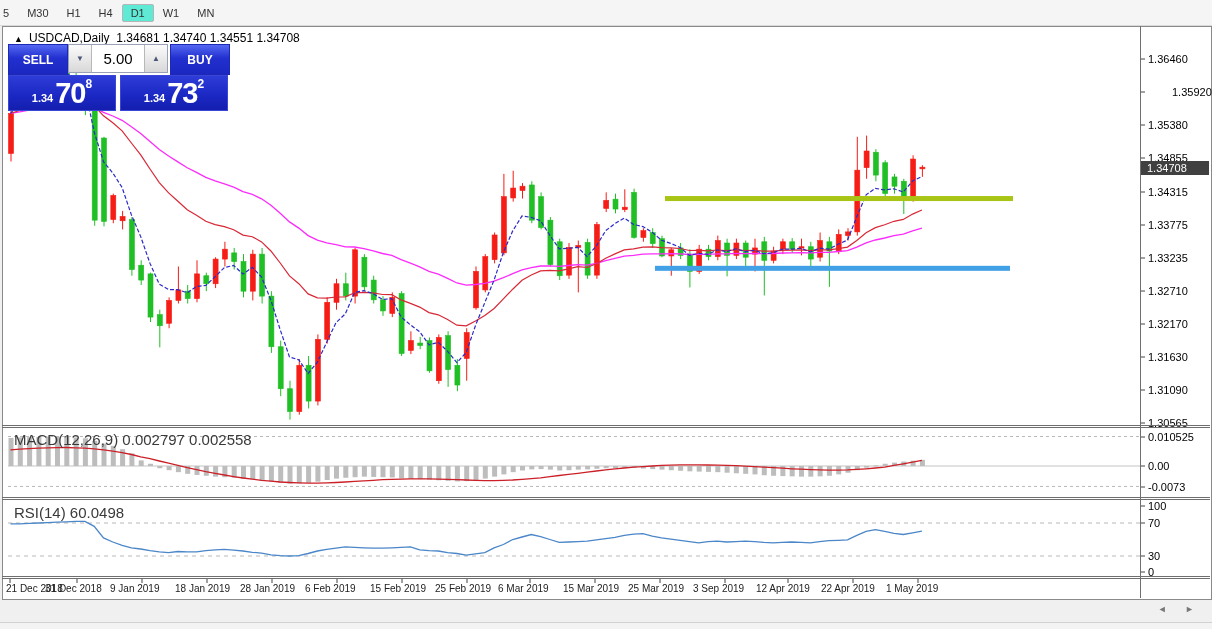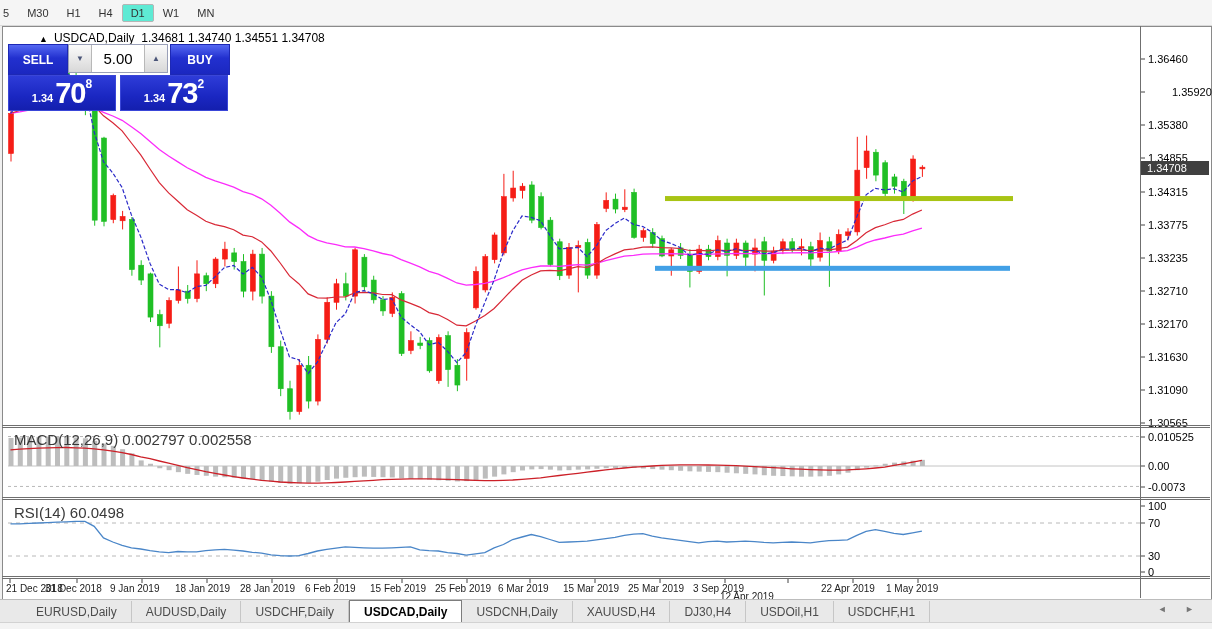--- a/index.html
+++ b/index.html
@@ -7,21 +7,21 @@
   
   #toolbar{position:absolute;left:0;top:0;width:1212px;height:25px;background:#f5f5f5;border-bottom:1px solid #d9d9d9;display:flex;align-items:center;}
   .tf-item{font-size:11px;color:#333;padding:3px 9px;margin-top:1px;cursor:default;}
   .tf-item.active{background:#5eead4;border:1px solid #b5b5b5;border-radius:2px;padding:2px 8px;}
   
   #chart-frame{position:absolute;left:2px;top:26px;width:1208px;height:572px;background:#ffffff;border:1px solid #8a8a8a;}
   #plot-svg{position:absolute;left:0;top:0;pointer-events:none;}
   .sep{position:absolute;left:2px;width:1208px;height:1px;background:#6f6f6f;}
   #right-border{position:absolute;left:1140px;top:26px;width:1px;height:572px;background:#6f6f6f;}
   
-  #chart-title{position:absolute;left:14px;top:31px;font-size:12px;color:#000;white-space:pre;margin-left:25px;}
+  #chart-title{position:absolute;left:14px;top:31px;font-size:12px;color:#000;white-space:pre;}
   #chart-title .tri{font-size:9px;margin-right:6px;}
   #chart-title b{font-weight:normal;}
   
   #trade{position:absolute;left:8px;top:44px;width:220px;height:67px;}
   .btn-blue{background:linear-gradient(#5468f2,#2230cf 45%,#1b27c0);color:#fff;border:1px solid #1d28b5;font-size:12px;font-weight:bold;display:flex;align-items:center;justify-content:center;}
   #sell-btn{position:absolute;left:0;top:0;width:58px;height:29px;}
   #buy-btn{position:absolute;left:162px;top:0;width:58px;height:29px;text-align:right;}
   #vol-box{position:absolute;left:60px;top:0;width:100px;height:29px;background:#fff;border:1px solid #9aa0b8;box-sizing:border-box;display:flex;}
   .spin{width:22px;height:100%;background:linear-gradient(#fbfbfb,#d8d8d8);border-right:1px solid #b8b8b8;font-size:8px;color:#4a5578;display:flex;align-items:center;justify-content:center;}
   .spin.up{border-right:none;border-left:1px solid #b8b8b8;}
@@ -465,40 +465,29 @@
       <div class="date-label" style="left: 110px;">9 Jan 2019</div>
       <div class="date-label" style="left: 175px;">18 Jan 2019</div>
       <div class="date-label" style="left: 240px;">28 Jan 2019</div>
       <div class="date-label" style="left: 305px;">6 Feb 2019</div>
       <div class="date-label" style="left: 370px;">15 Feb 2019</div>
       <div class="date-label" style="left: 435px;">25 Feb 2019</div>
       <div class="date-label" style="left: 498px;">6 Mar 2019</div>
       <div class="date-label" style="left: 563px;">15 Mar 2019</div>
       <div class="date-label" style="left: 628px;">25 Mar 2019</div>
       <div class="date-label" style="left: 693px;">3 Sep 2019</div>
-      <div class="date-label" style="left: 720px; margin-top: 8px;">12 Apr 2019</div>
+      <div class="date-label" style="left: 756px;">12 Apr 2019</div>
       <div class="date-label" style="left: 821px;">22 Apr 2019</div>
       <div class="date-label" style="left: 886px;">1 May 2019</div>
     </div>
 
   <div class="sep" style="top:425px;"></div>
     <div class="sep" style="top:427px;"></div>
   <div class="sep" style="top:497px;"></div>
     <div class="sep" style="top:499px;"></div>
   <div class="sep" style="top:576px;"></div>
     <div class="sep" style="top:578px;"></div>
   <div id="right-border"></div>
 
-  <div id="tabbar">
-      <div class="tab">EURUSD,Daily</div>
-      <div class="tab">AUDUSD,Daily</div>
-      <div class="tab">USDCHF,Daily</div>
-      <div class="tab active">USDCAD,Daily</div>
-      <div class="tab">USDCNH,Daily</div>
-      <div class="tab">XAUUSD,H4</div>
-      <div class="tab">DJ30,H4</div>
-      <div class="tab">USDOil,H1</div>
-      <div class="tab">USDCHF,H1</div>
-    </div>
   <div id="tab-arrows">◄ ►</div>
   <div id="bottom-strip"></div>
 
 </div>
 
 </body></html>

